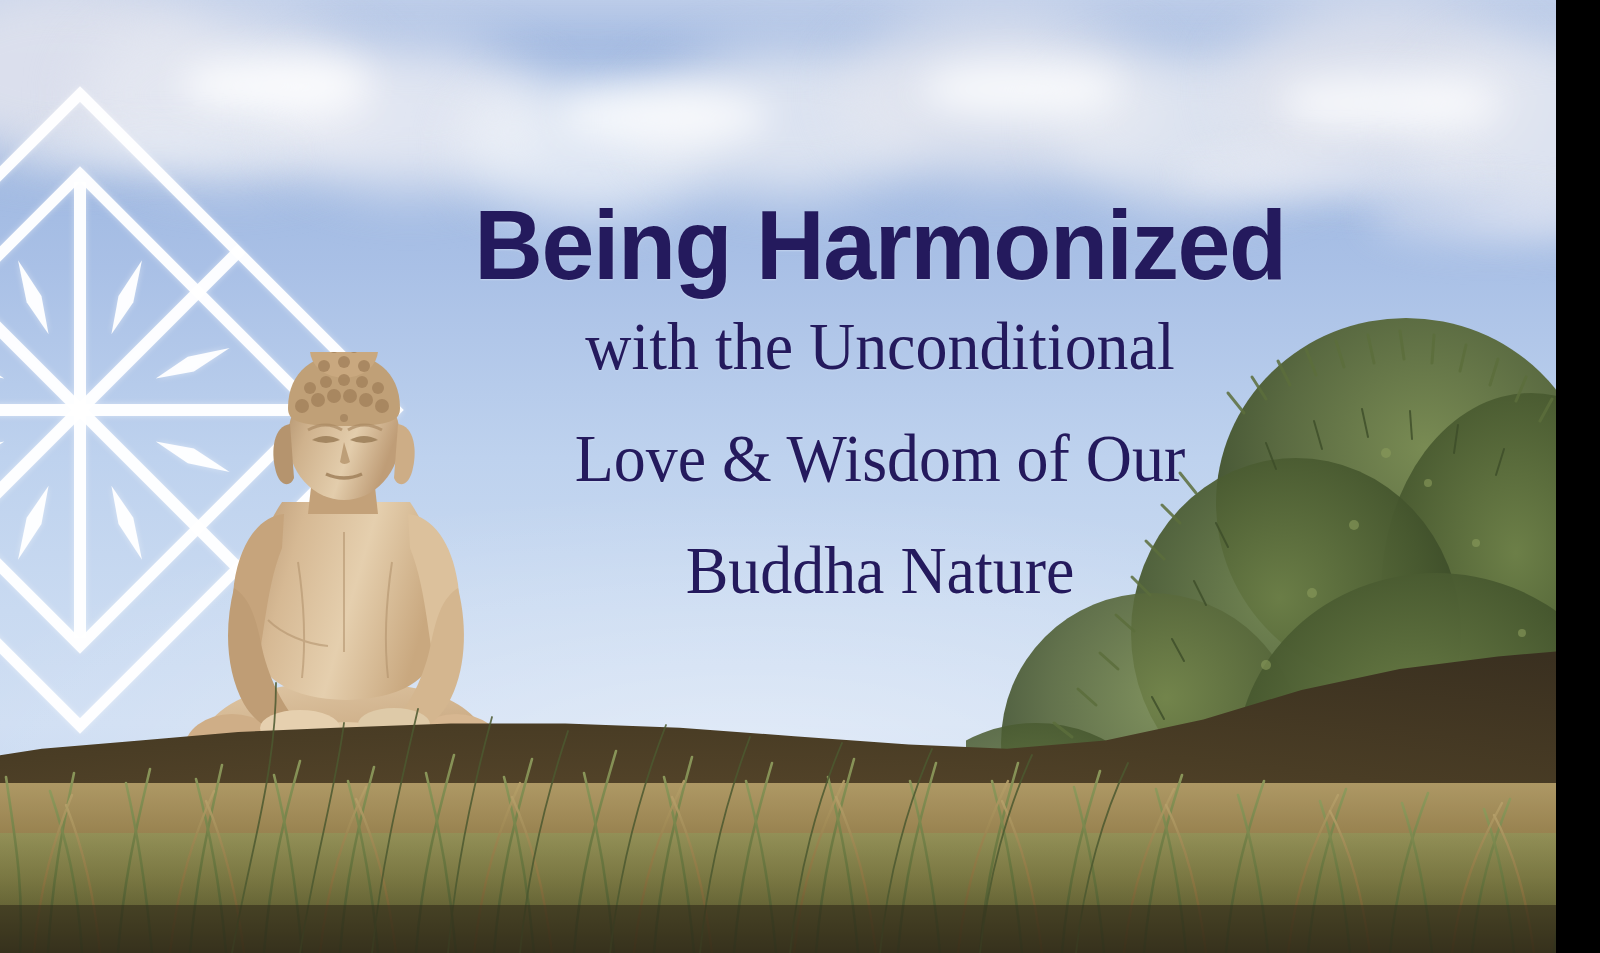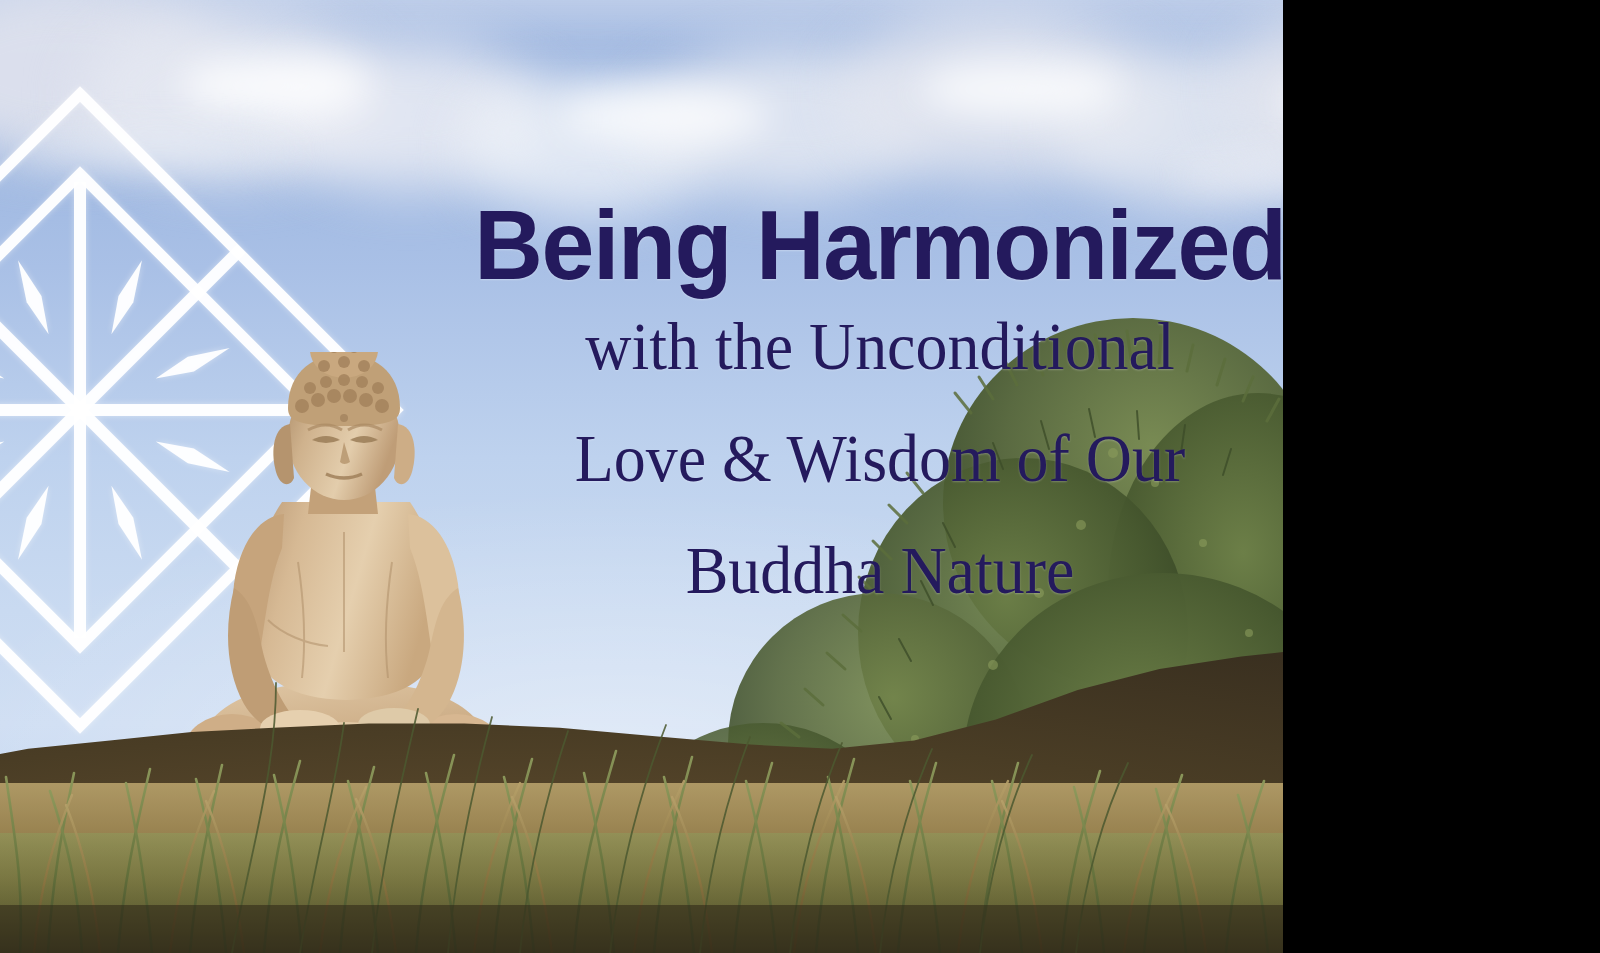--- a/index.html
+++ b/index.html
@@ -6,21 +6,21 @@
   html, body {
     margin: 0; padding: 0;
     background: #000;
   }
   body {
     font-family: "Liberation Serif", "DejaVu Serif", serif;
   }
 
   #banner {
     position: relative;
-    width: 1283px;
+    width: 1556px;
     height: 953px;
     overflow: hidden;
     background: #9fb9e2;
   }
 
   
   .sky {
     position: absolute;
     inset: 0;
     background:

